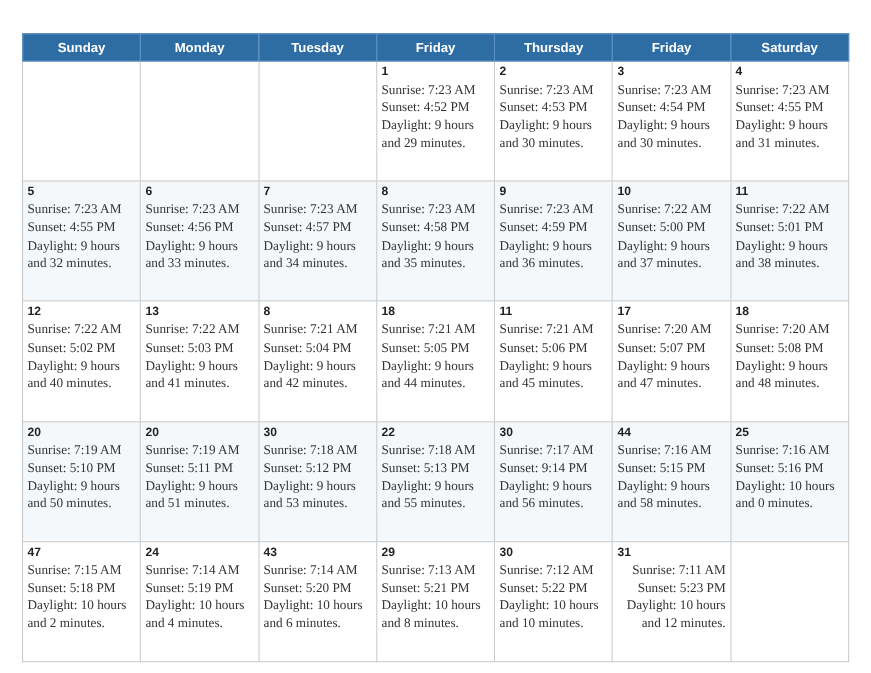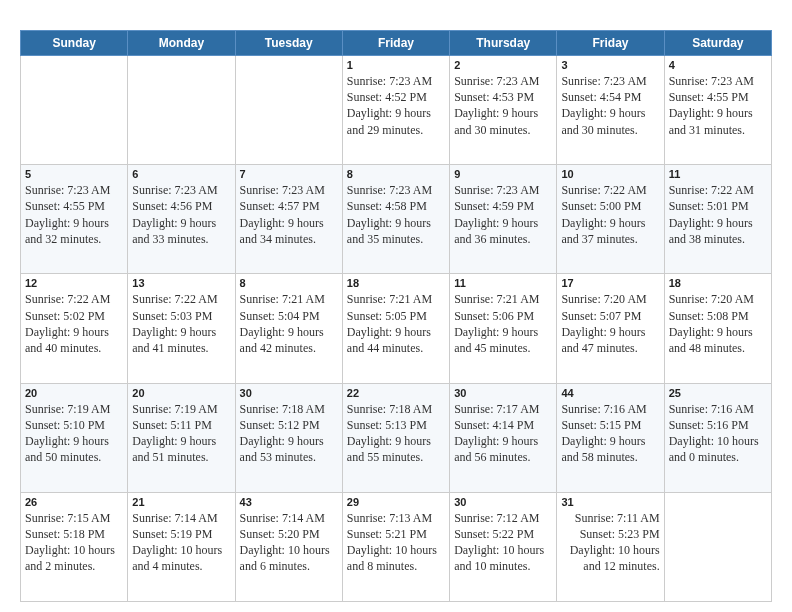--- a/index.html
+++ b/index.html
@@ -273,49 +273,49 @@
           <td>
             <div class="cell-date">22</div>
             <div class="cell-info" style="white-space: pre-line;">Sunrise: 7:18 AM
 Sunset: 5:13 PM
 Daylight: 9 hours
 and 55 minutes.</div>
           </td>
           <td>
             <div class="cell-date">30</div>
             <div class="cell-info" style="white-space: pre-line;">Sunrise: 7:17 AM
-Sunset: 4:14 PM
+Sunset: 9:14 PM
 Daylight: 9 hours
 and 56 minutes.</div>
           </td>
           <td>
             <div class="cell-date">44</div>
             <div class="cell-info" style="white-space: pre-line;">Sunrise: 7:16 AM
 Sunset: 5:15 PM
 Daylight: 9 hours
 and 58 minutes.</div>
           </td>
           <td>
             <div class="cell-date">25</div>
             <div class="cell-info" style="white-space: pre-line;">Sunrise: 7:16 AM
 Sunset: 5:16 PM
 Daylight: 10 hours
 and 0 minutes.</div>
           </td>
         </tr>
         <tr>
           <td>
-            <div class="cell-date">26</div>
+            <div class="cell-date">47</div>
             <div class="cell-info" style="white-space: pre-line;">Sunrise: 7:15 AM
 Sunset: 5:18 PM
 Daylight: 10 hours
 and 2 minutes.</div>
           </td>
           <td>
-            <div class="cell-date">21</div>
+            <div class="cell-date">24</div>
             <div class="cell-info" style="white-space: pre-line;">Sunrise: 7:14 AM
 Sunset: 5:19 PM
 Daylight: 10 hours
 and 4 minutes.</div>
           </td>
           <td>
             <div class="cell-date">43</div>
             <div class="cell-info" style="white-space: pre-line;">Sunrise: 7:14 AM
 Sunset: 5:20 PM
 Daylight: 10 hours

